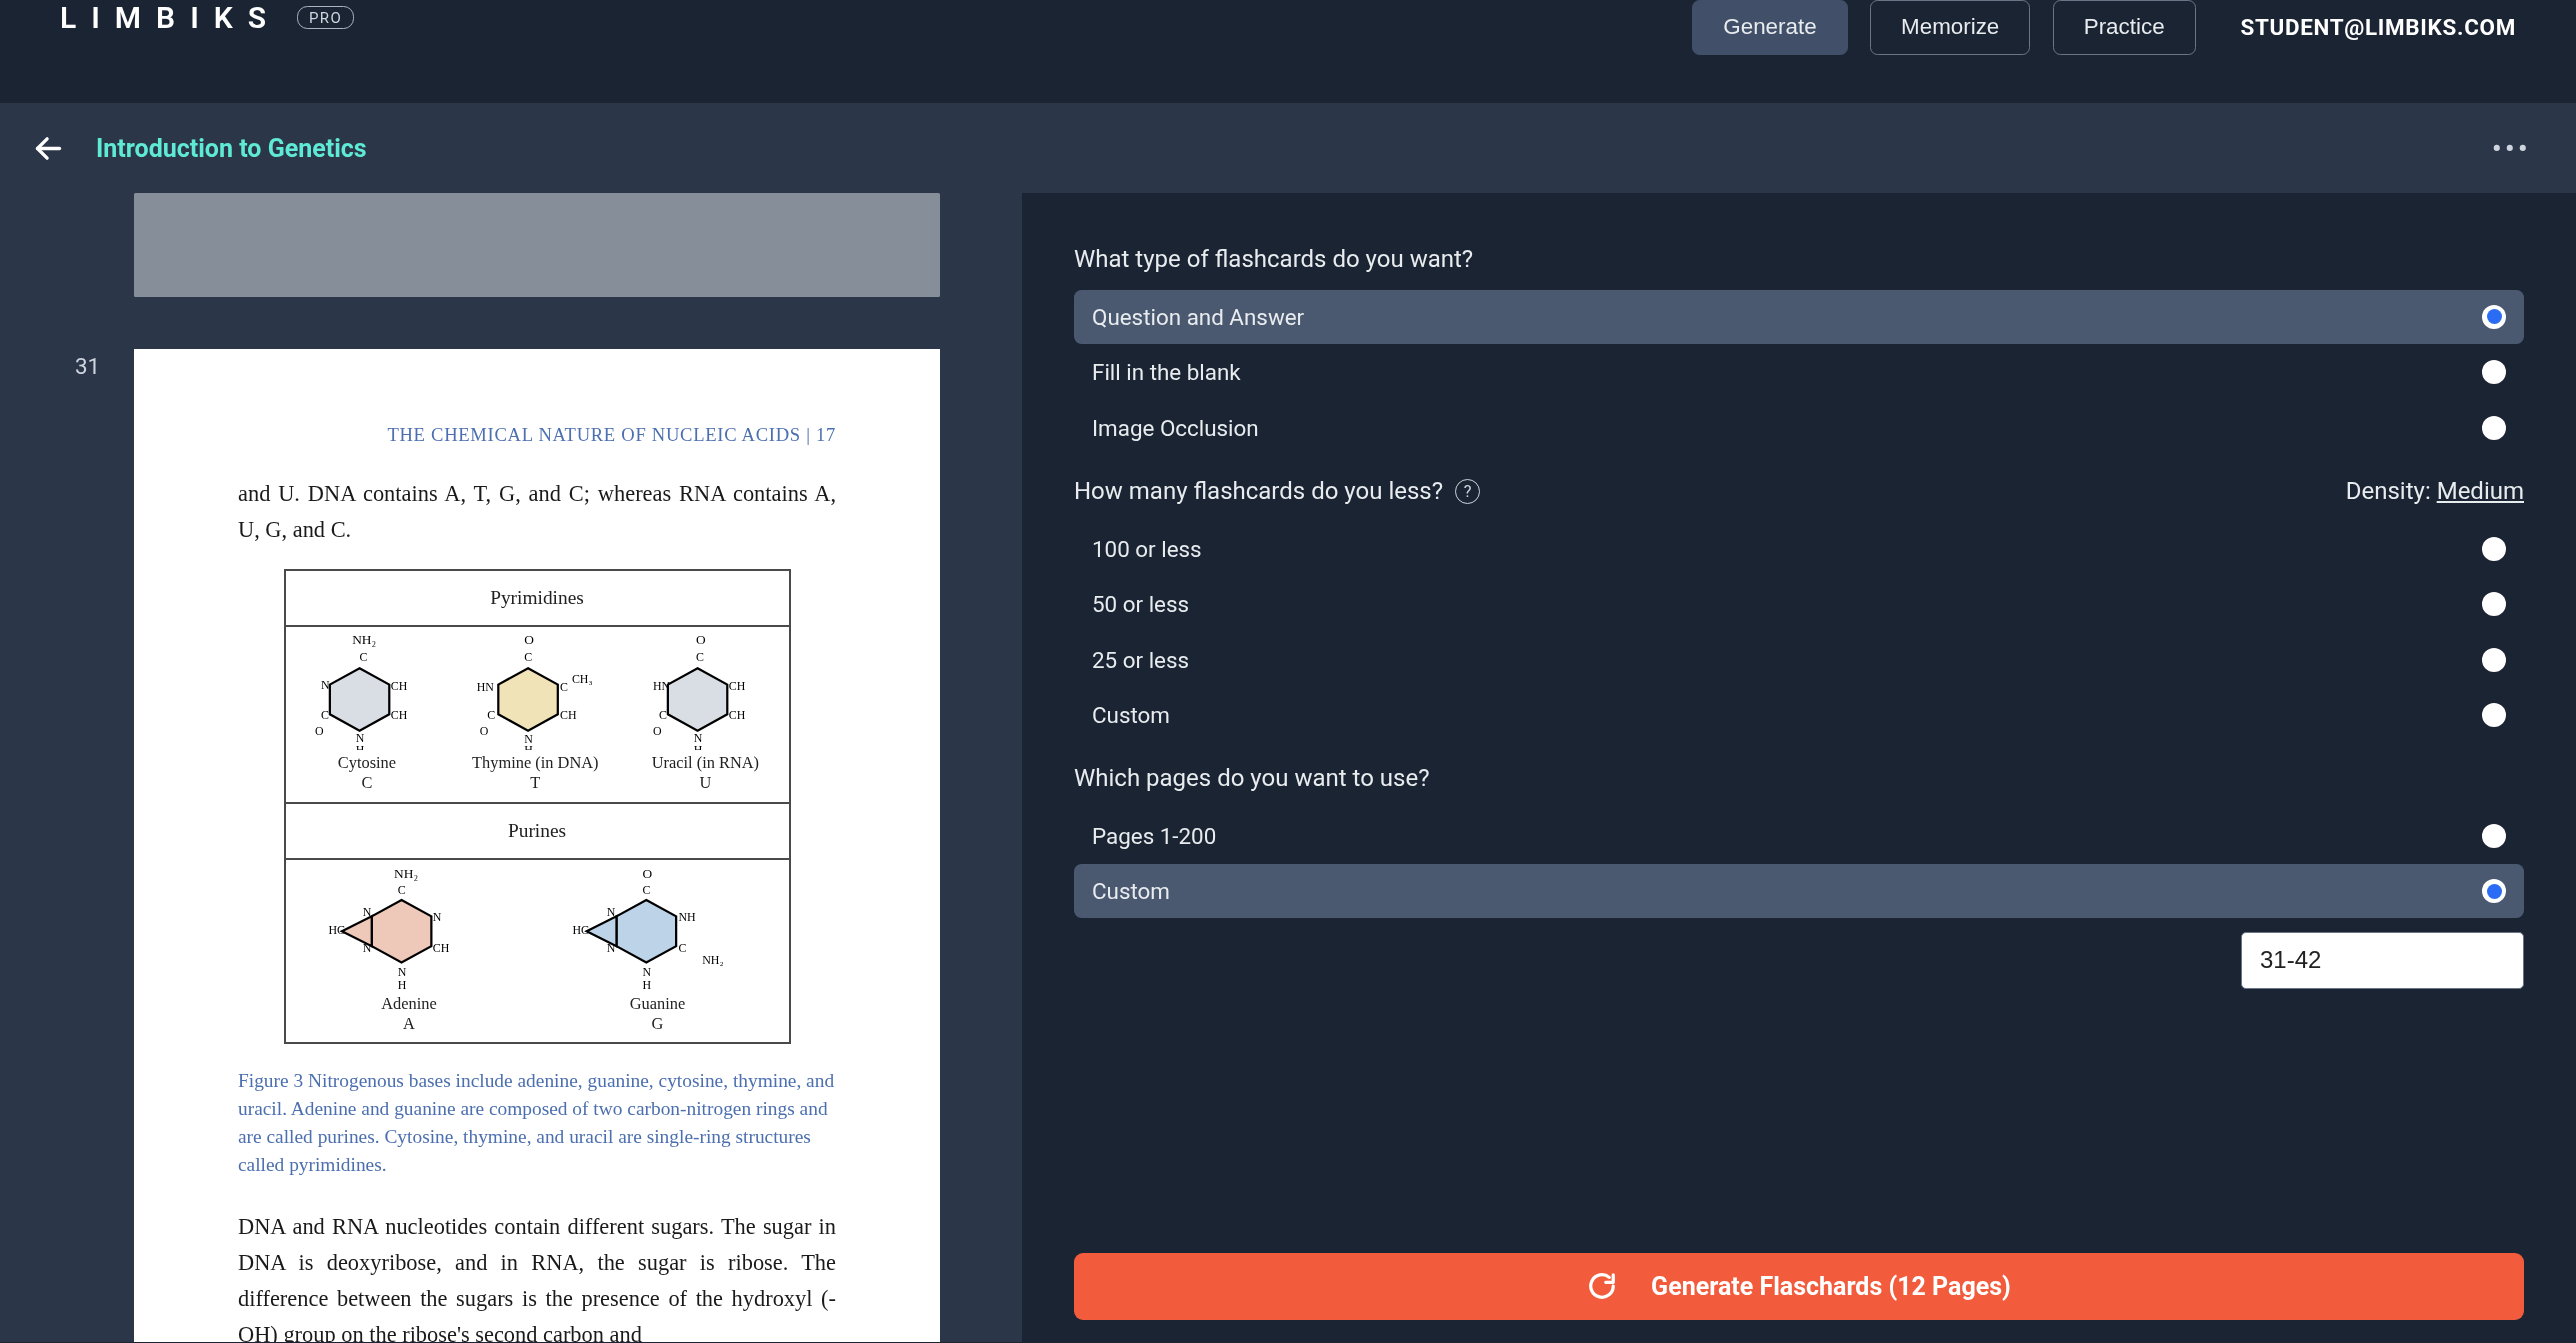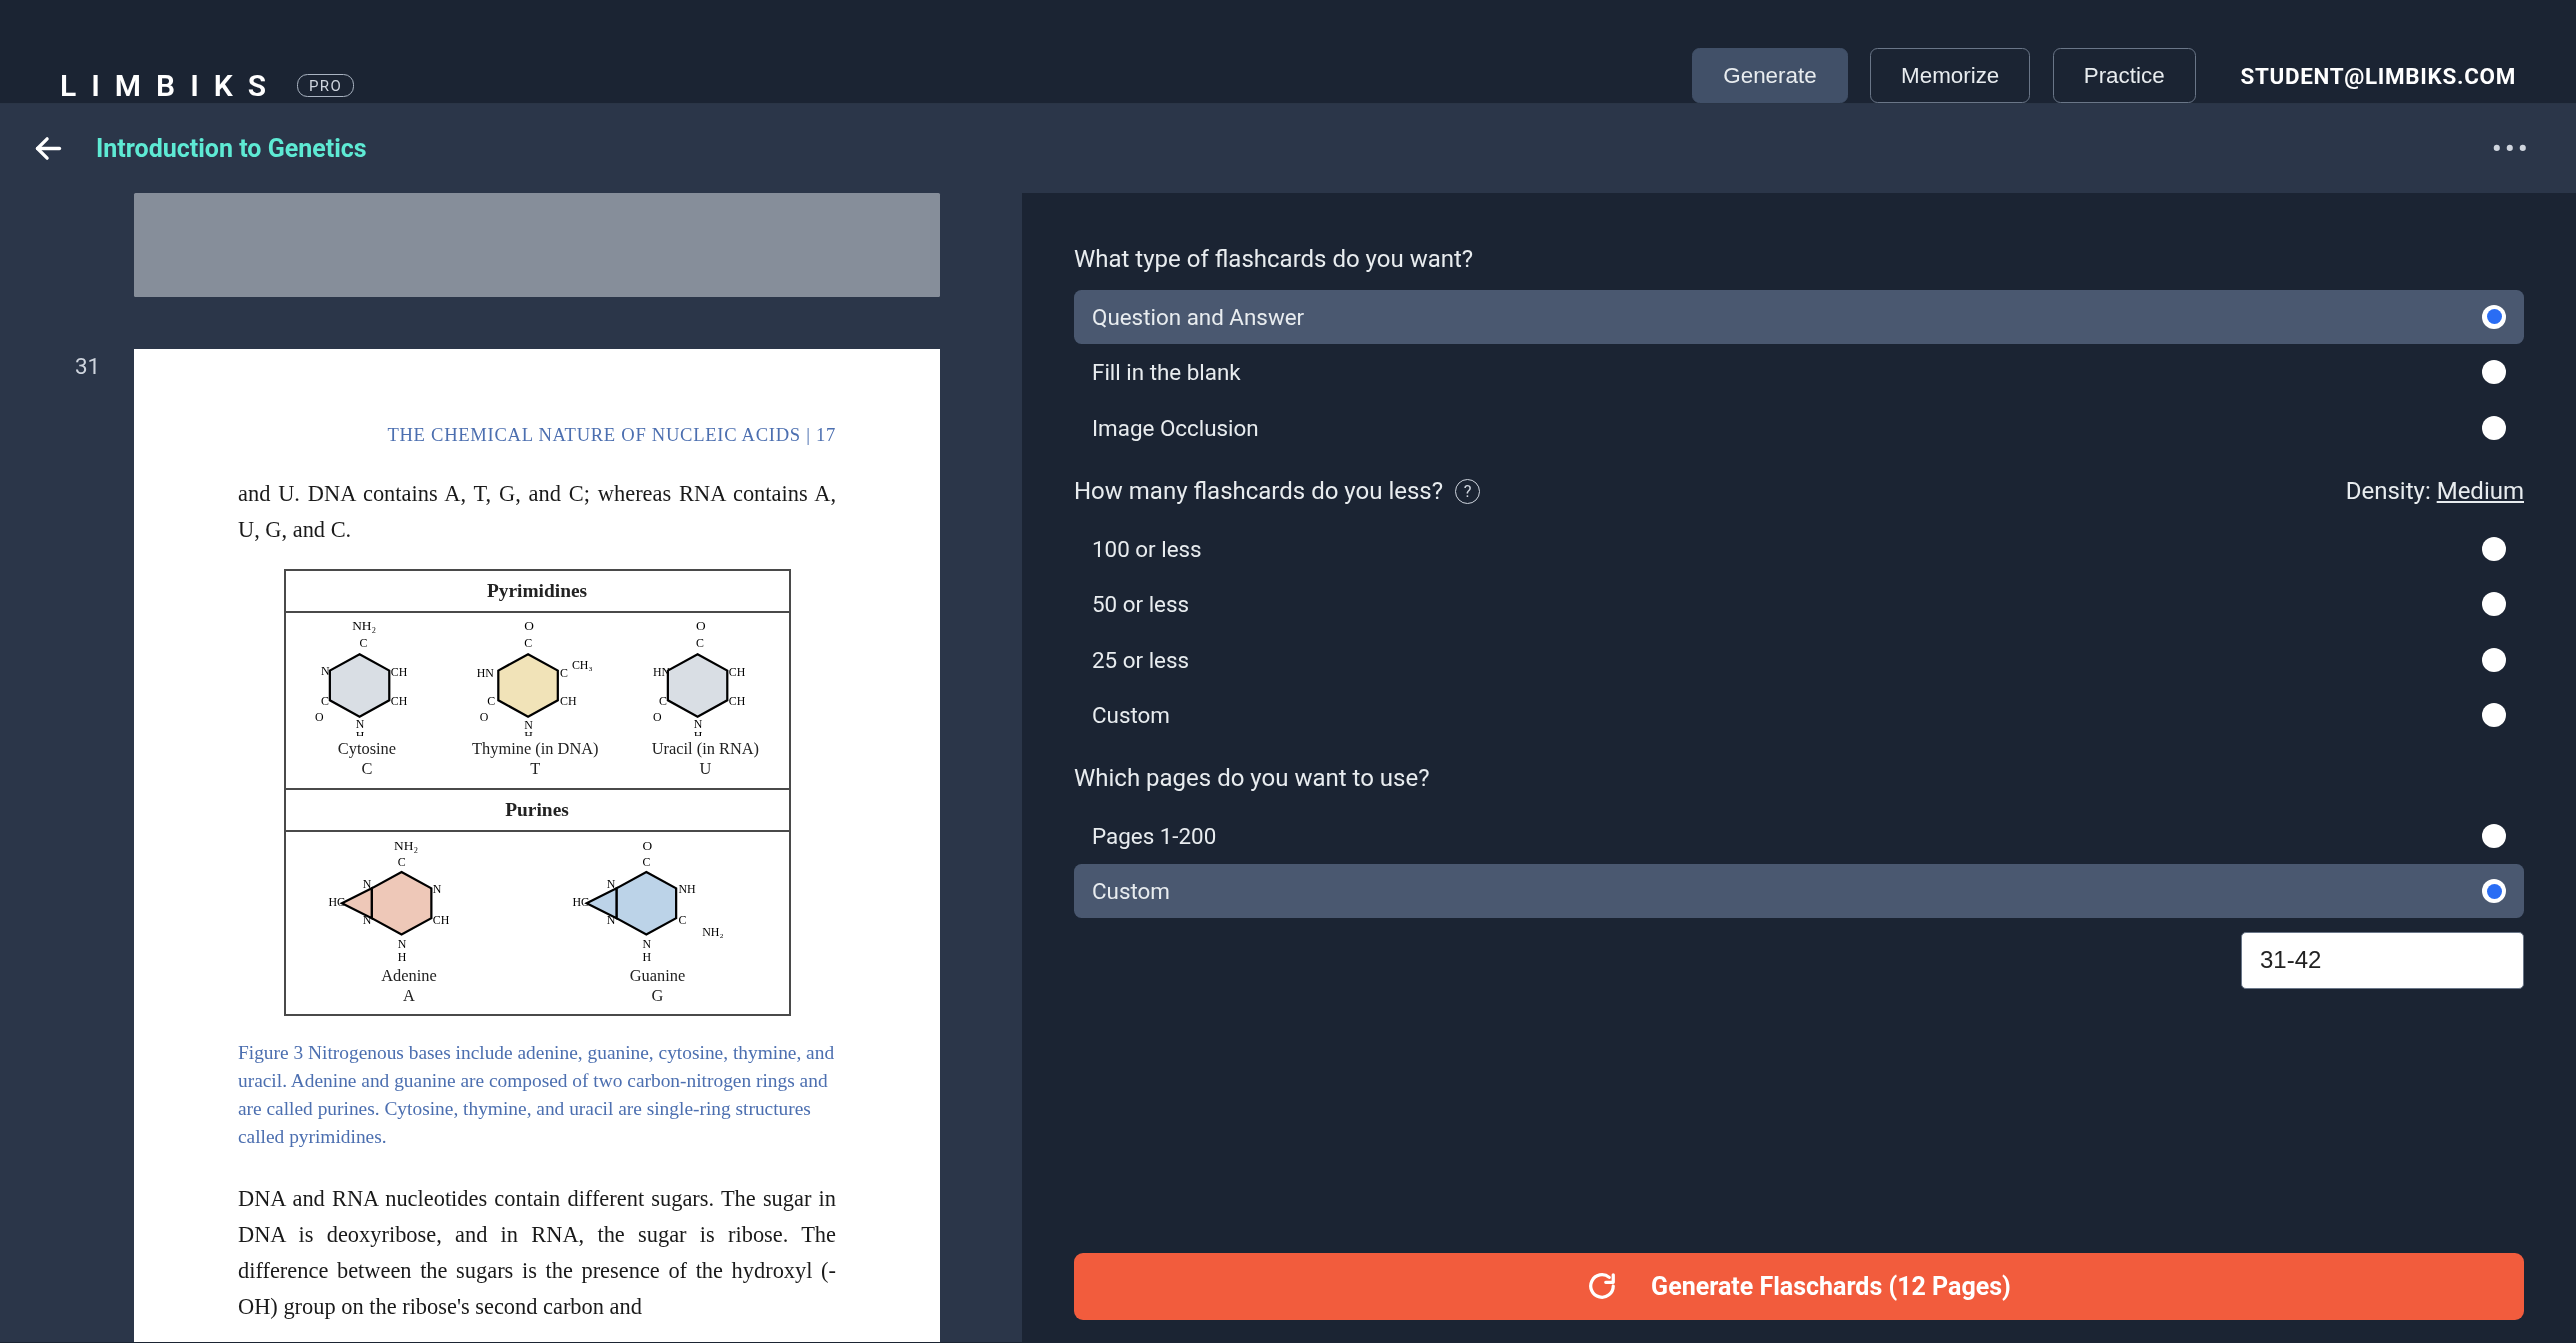--- a/index.html
+++ b/index.html
@@ -8,21 +8,21 @@
     font-family: -apple-system, BlinkMacSystemFont, "Segoe UI", Roboto, Helvetica, Arial, sans-serif;
     background: #1b2433;
     color: #e8ecef;
     overflow: hidden;
   }
 
   
   .top-header {
     height: 104px;
     display: flex;
-    align-items: flex-end;
+    align-items: flex-start;
     justify-content: space-between;
     padding: 0 60px;
     background: #1b2433;
     border-bottom: 1.5px solid #2a3546;
   }
   .brand { display:flex; align-items:center; gap:16.4px; }
   .brand-name {
     font-size: 30px;
     letter-spacing: 15px;
     font-weight: 600;
@@ -121,21 +121,21 @@
     font-size:22.4px;
     line-height:1.6;
     text-align:justify;
     color:#1a1a1a;
   }
   .figure-box {
     border:2.2px solid #4a4a4a;
     margin: 21px auto 22.4px auto;
     width: 507px;
   }
-  .fig-section-title { text-align:center; font-weight:700; font-size:19.4px; padding:9px 0; }
+  .fig-section-title { text-align:center; font-weight:400; font-size:19.4px; padding:16px 0; }
   .fig-row { display:flex; justify-content:space-around; padding: 4.5px 3px 9px 3px; border-top:2.2px solid #4a4a4a; }
   .fig-row:first-of-type { border-top:none; }
   .mol { display:flex; flex-direction:column; align-items:center; gap:3px; }
   .mol svg { display:block; }
   .mol-name { font-size:16.4px; text-align:center; line-height:1.2; }
   .caption {
     color:#4c6fb0;
     font-size:19.4px;
     line-height:1.45;
     margin-bottom:30px;

